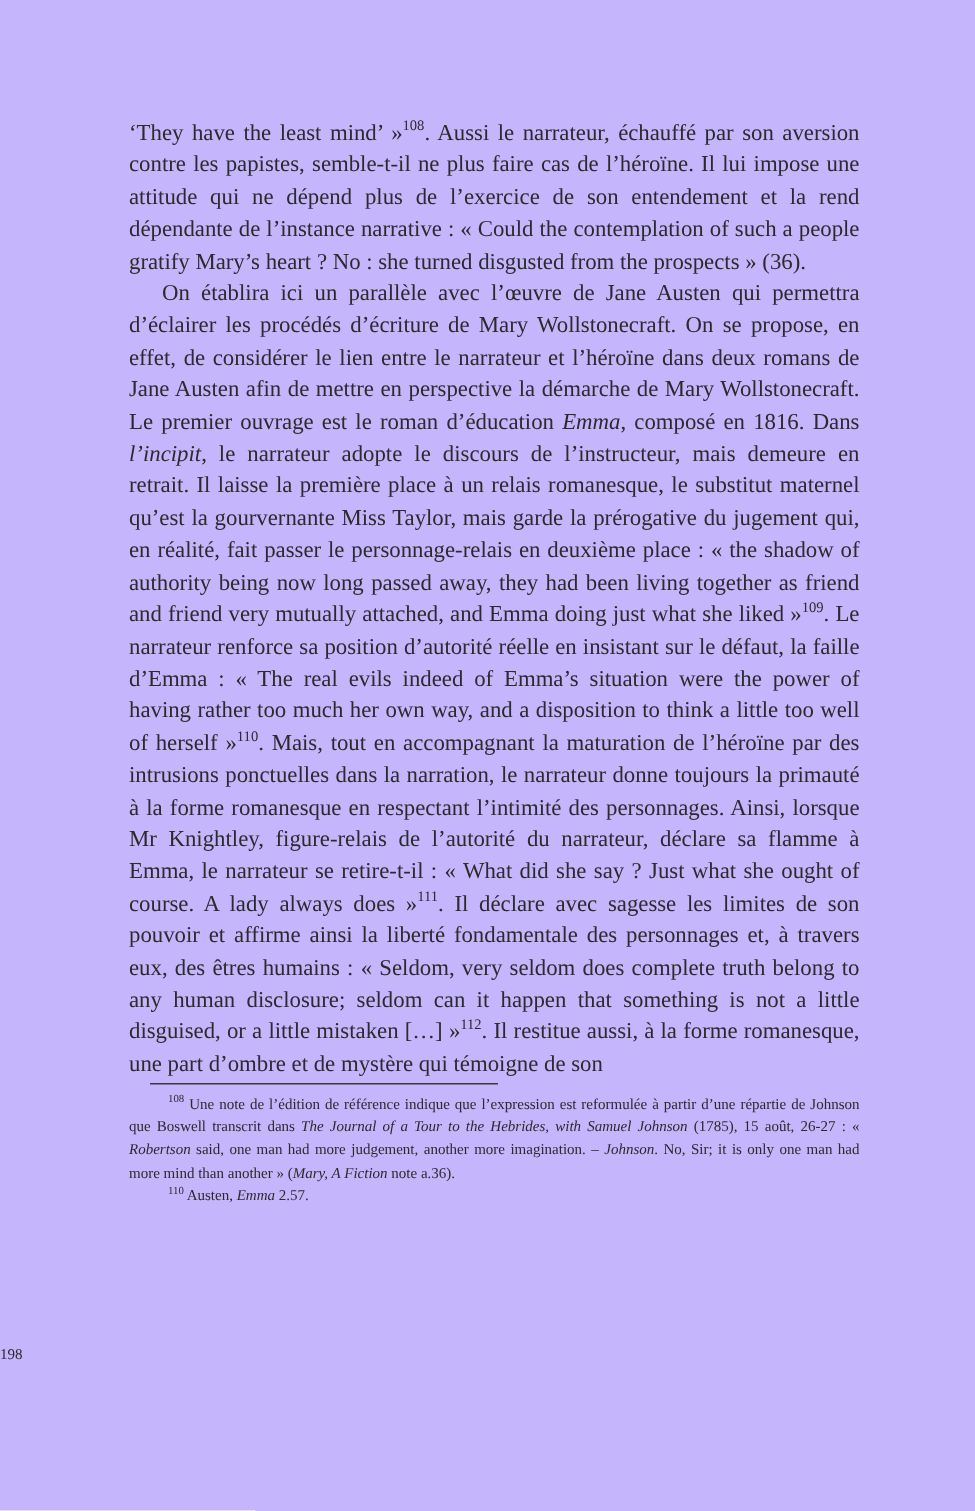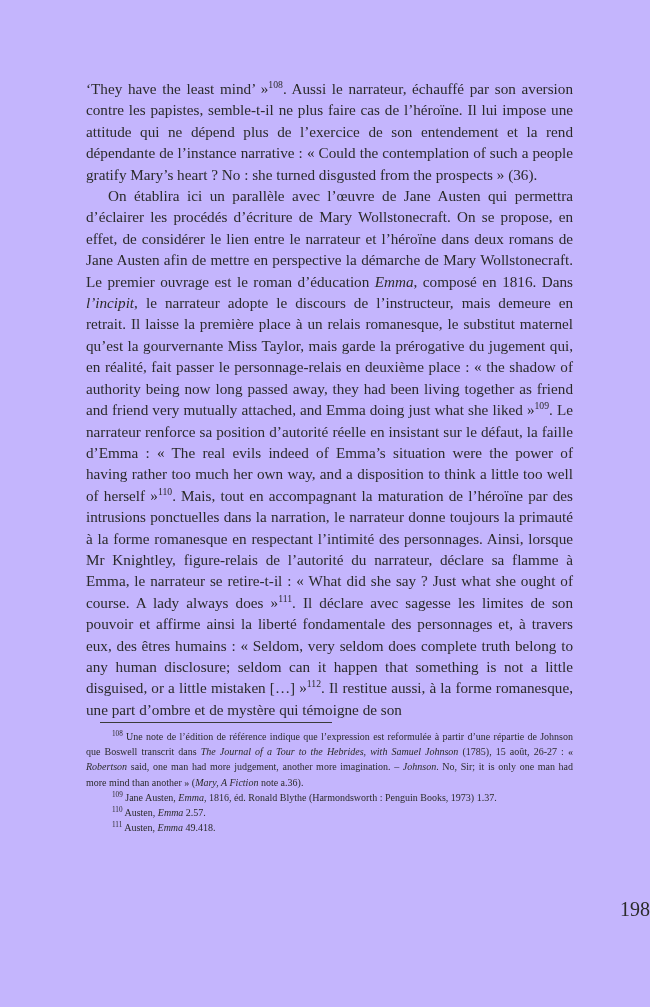--- a/index.html
+++ b/index.html
@@ -69,42 +69,40 @@
     font-size: 0.72em;
   }
   .fn-short {
     text-align: left;
   }
   .folio {
     position: absolute;
     top: 898px;
     left: 0;
     width: 650px;
-    text-align: right;
-    font-size: 20px;
+    text-align: left;
+    font-size: 10px;
     color: #2b2b2b;
   }
 </style>
 </head>
 <body>
 
 <div class="page">
 
   <div class="content body-text">
     <div id="body-paragraphs">
         <p><span>‘They have the least mind’ »</span><sup>108</sup><span>. Aussi le narrateur, échauffé par son aversion contre les papistes, semble-t-il ne plus faire cas de l’héroïne. Il lui impose une attitude qui ne dépend plus de l’exercice de son entendement et la rend dépendante de l’instance narrative : « Could the contemplation of such a people gratify Mary’s heart ? No : she turned disgusted from the prospects » (36).</span></p>
         <p class="indent"><span>On établira ici un parallèle avec l’œuvre de Jane Austen qui permettra d’éclairer les procédés d’écriture de Mary Wollstonecraft. On se propose, en effet, de considérer le lien entre le narrateur et l’héroïne dans deux romans de Jane Austen afin de mettre en perspective la démarche de Mary Wollstonecraft. Le premier ouvrage est le roman d’éducation </span><i>Emma</i><span>, composé en 1816. Dans </span><i>l’incipit</i><span>, le narrateur adopte le discours de l’instructeur, mais demeure en retrait. Il laisse la première place à un relais romanesque, le substitut maternel qu’est la gourvernante Miss Taylor, mais garde la prérogative du jugement qui, en réalité, fait passer le personnage-relais en deuxième place : « the shadow of authority being now long passed away, they had been living together as friend and friend very mutually attached, and Emma doing just what she liked »</span><sup>109</sup><span>. Le narrateur renforce sa position d’autorité réelle en insistant sur le défaut, la faille d’Emma : « The real evils indeed of Emma’s situation were the power of having rather too much her own way, and a disposition to think a little too well of herself »</span><sup>110</sup><span>. Mais, tout en accompagnant la maturation de l’héroïne par des intrusions ponctuelles dans la narration, le narrateur donne toujours la primauté à la forme romanesque en respectant l’intimité des personnages. Ainsi, lorsque Mr Knightley, figure-relais de l’autorité du narrateur, déclare sa flamme à Emma, le narrateur se retire-t-il : « What did she say ? Just what she ought of course. A lady always does »</span><sup>111</sup><span>. Il déclare avec sagesse les limites de son pouvoir et affirme ainsi la liberté fondamentale des personnages et, à travers eux, des êtres humains : « Seldom, very seldom does complete truth belong to any human disclosure; seldom can it happen that something is not a little disguised, or a little mistaken […] »</span><sup>112</sup><span>. Il restitue aussi, à la forme romanesque, une part d’ombre et de mystère qui témoigne de son</span></p>
       </div>
   </div>
 
   <div class="footnotes">
     <div class="fn-rule"></div>
     <div id="footnote-list">
         <p class="fn"><sup>108</sup><span> Une note de l’édition de référence indique que l’expression est reformulée à partir d’une répartie de Johnson que Boswell transcrit dans </span><i>The Journal of a Tour to the Hebrides, with Samuel Johnson</i><span> (1785), 15 août, 26-27 : « </span><i>Robertson</i><span> said, one man had more judgement, another more imagination. – </span><i>Johnson</i><span>. No, Sir; it is only one man had more mind than another » (</span><i>Mary, A Fiction</i><span> note a.36).</span></p>
-        <p class="fn"><sup>109</sup><span> Jane Austen, </span><i>Emma</i><span>, 1816, éd. Ronald Blythe (Harmondsworth : Penguin Books, 1973) 1.37.</span></p>
         <p class="fn fn-short"><sup>110</sup><span> Austen, </span><i>Emma</i><span> 2.57.</span></p>
-        <p class="fn fn-short"><sup>111</sup><span> Austen, </span><i>Emma</i><span> 49.418.</span></p>
       </div>
   </div>
 
   <div class="folio">198</div>
 
 </div>
 
 </body></html>

